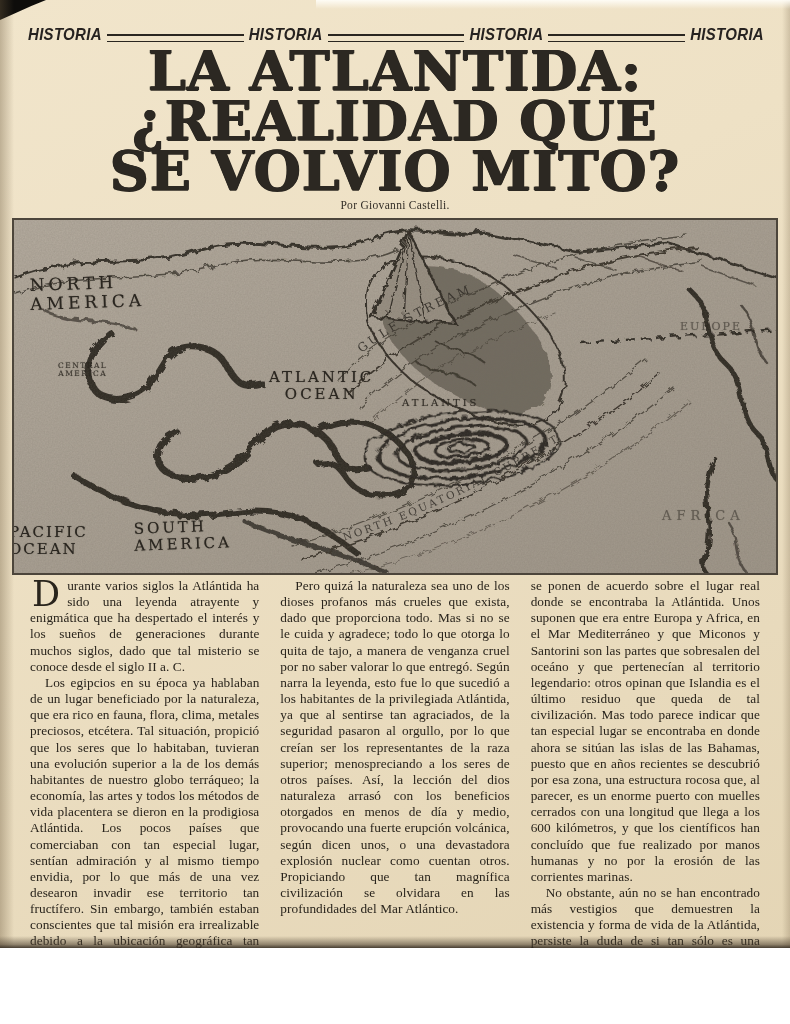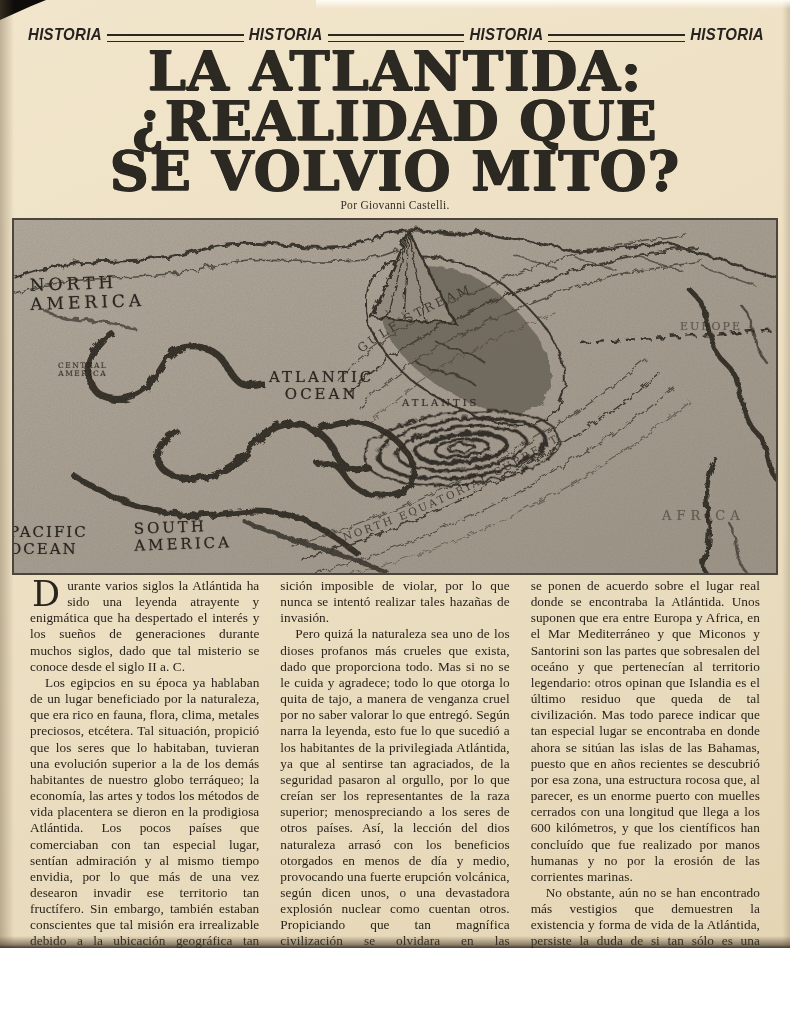--- a/index.html
+++ b/index.html
@@ -191,21 +191,20 @@
     <div class="mlabel ml-eu">EUROPE</div>
     <div class="mlabel ml-af">AFRICA</div>
   </div>
 
   <div class="cols">
     <div class="col">
       <p><span class="dropcap">D</span><span>urante varios siglos la Atlántida ha sido una leyenda atrayente y enigmática que ha despertado el interés y los sueños de generaciones durante muchos siglos, dado que tal misterio se conoce desde el siglo II a. C.</span></p>
       <p class="indent">Los egipcios en su época ya hablaban de un lugar beneficiado por la naturaleza, que era rico en fauna, flora, clima, metales preciosos, etcétera. Tal situación, propició que los seres que lo habitaban, tuvieran una evolución superior a la de los demás habitantes de nuestro globo terráqueo; la economía, las artes y todos los métodos de vida placentera se dieron en la prodigiosa Atlántida. Los pocos países que comerciaban con tan especial lugar, sentían admiración y al mismo tiempo envidia, por lo que más de una vez desearon invadir ese territorio tan fructífero. Sin embargo, también estaban conscientes que tal misión era irrealizable debido a la ubicación geográfica tan privilegiada con que contaba, la misma naturaleza le había dotado de una po-</p>
     </div>
     <div class="col">
-      <p>sición imposible de violar, por lo que nunca se intentó realizar tales hazañas de invasión.</p>
       <p class="indent">Pero quizá la naturaleza sea uno de los dioses profanos más crueles que exista, dado que proporciona todo. Mas si no se le cuida y agradece; todo lo que otorga lo quita de tajo, a manera de venganza cruel por no saber valorar lo que entregó. Según narra la leyenda, esto fue lo que sucedió a los habitantes de la privilegiada Atlántida, ya que al sentirse tan agraciados, de la seguridad pasaron al orgullo, por lo que creían ser los representantes de la raza superior; menospreciando a los seres de otros países. Así, la lección del dios naturaleza arrasó con los beneficios otorgados en menos de día y medio, provocando una fuerte erupción volcánica, según dicen unos, o una devastadora explosión nuclear como cuentan otros. Propiciando que tan magnífica civilización se olvidara en las profundidades del Mar Atlántico.</p>
     </div>
     <div class="col">
       <p>se ponen de acuerdo sobre el lugar real donde se encontraba la Atlántida. Unos suponen que era entre Europa y Africa, en el Mar Mediterráneo y que Miconos y Santorini son las partes que sobresalen del oceáno y que pertenecían al territorio legendario: otros opinan que Islandia es el último residuo que queda de tal civilización. Mas todo parece indicar que tan especial lugar se encontraba en donde ahora se sitúan las islas de las Bahamas, puesto que en años recientes se descubrió por esa zona, una estructura rocosa que, al parecer, es un enorme puerto con muelles cerrados con una longitud que llega a los 600 kilómetros, y que los científicos han concluído que fue realizado por manos humanas y no por la erosión de las corrientes marinas.</p>
       <p class="indent">No obstante, aún no se han encontrado más vestigios que demuestren la existencia y forma de vida de la Atlántida, persiste la duda de si tan sólo es una leyenda o una realidad más, perdida en las páginas de la historia.</p>
     </div>
   </div>
 
   <div class="frule"></div>
   <div class="pageno">21</div>

